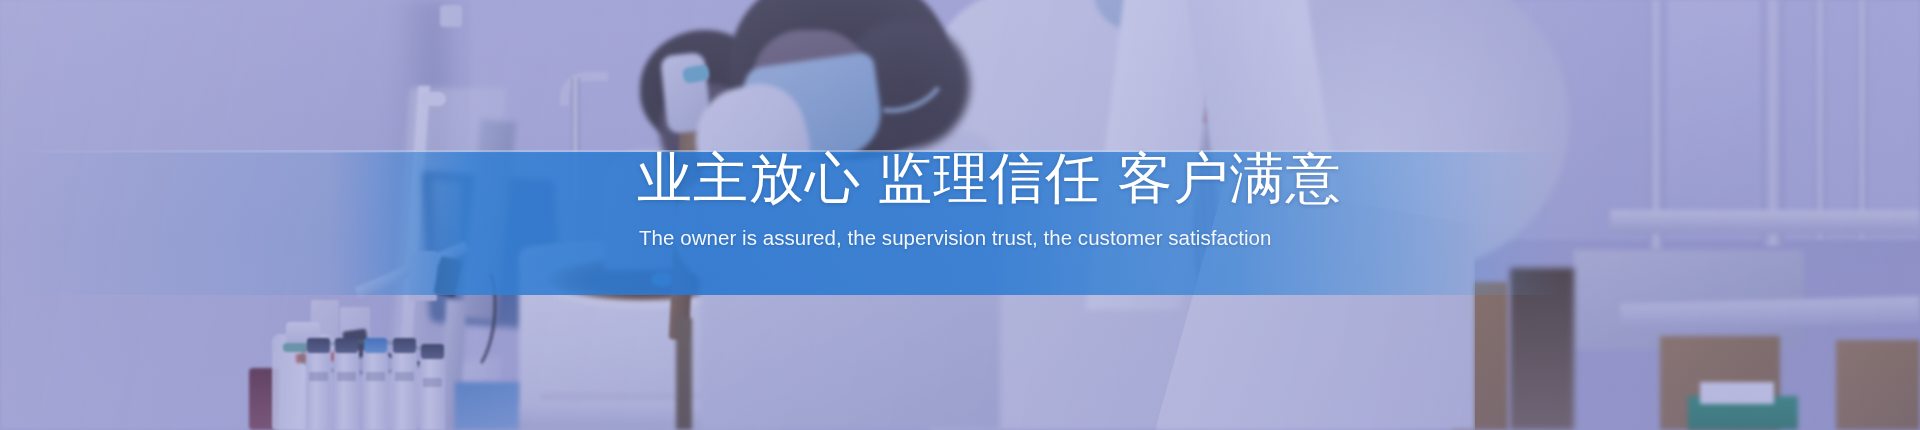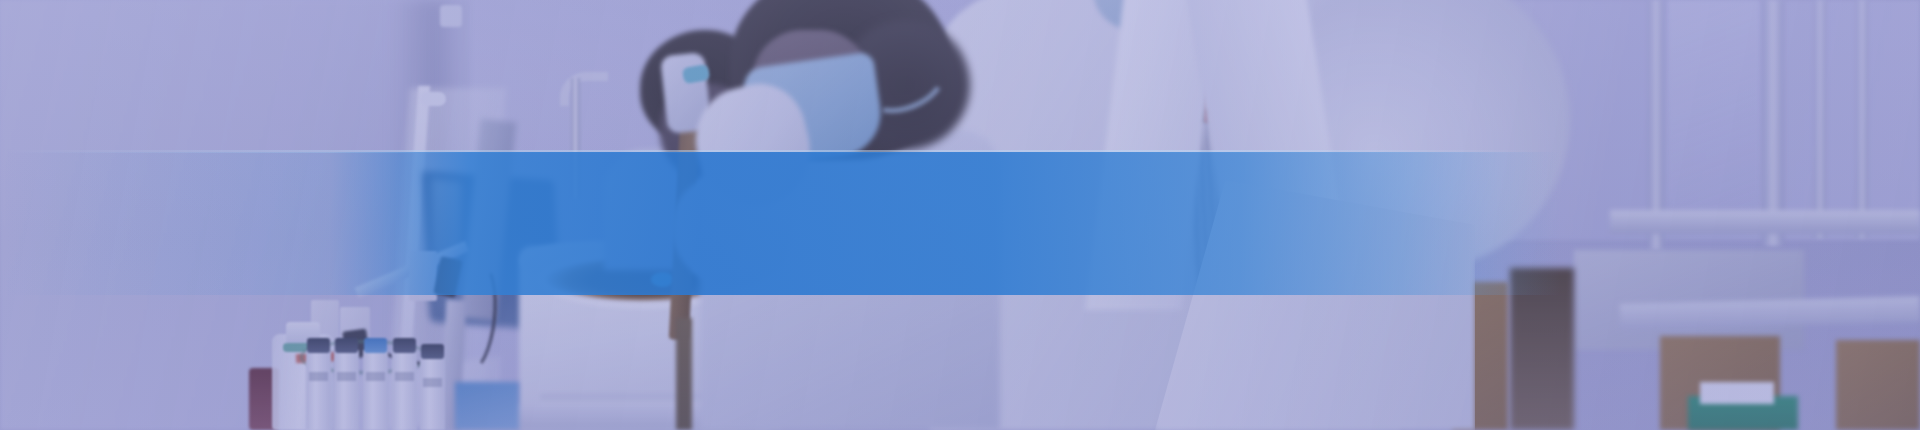--- a/index.html
+++ b/index.html
@@ -549,14 +549,18 @@
     <div class="glove"></div>
     <div class="pipette-teal"></div>
 
     <div class="tint-lavender"></div>
     <div class="tint-cool"></div>
   </div>
 
   <div id="band-top-hair"></div>
   <div id="text-band"></div>
 
+  <div id="text-wrap">
+    <div id="headline">业主放心 监理信任  客户满意</div>
+    <div id="subline">The owner is assured, the supervision trust, the customer satisfaction</div>
+  </div>
 
 </div>
 
 </body></html>

